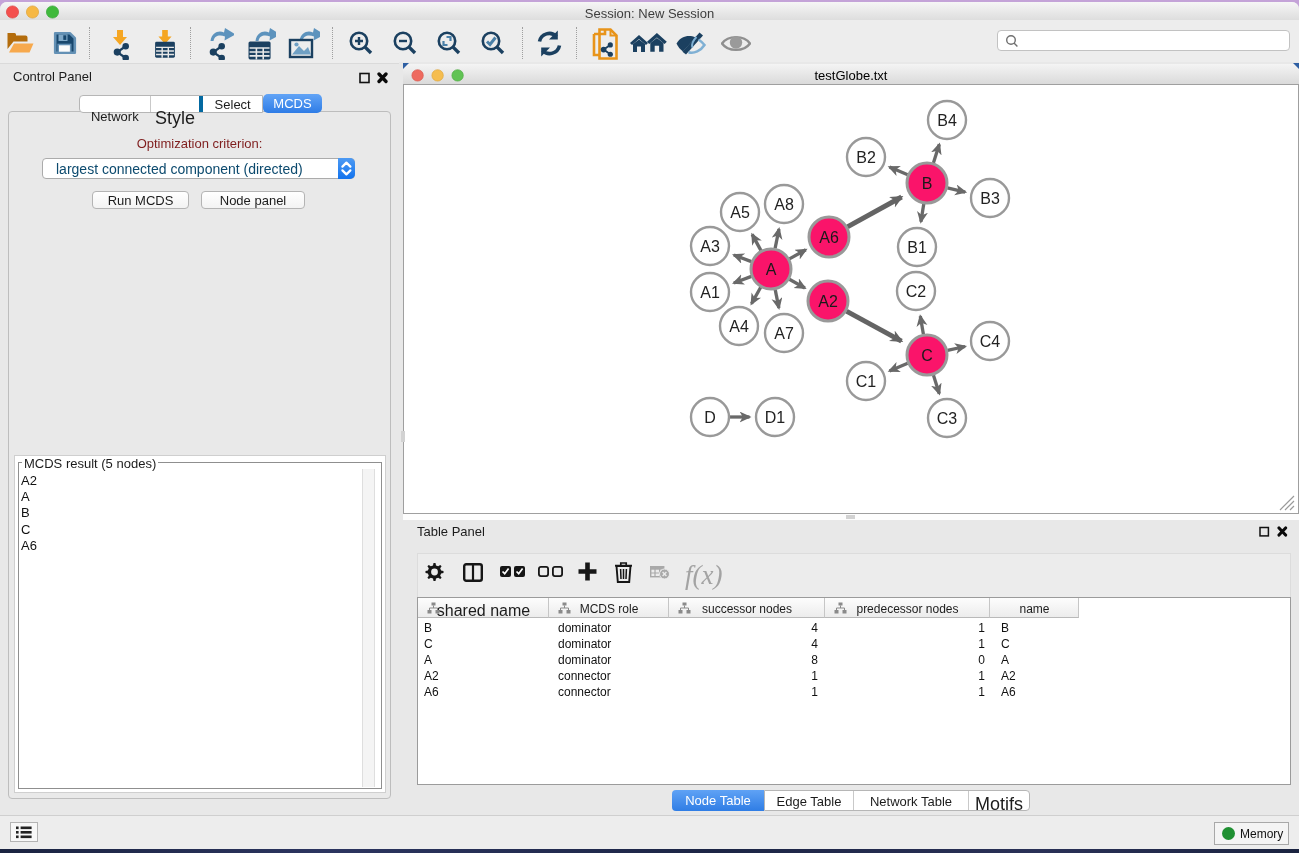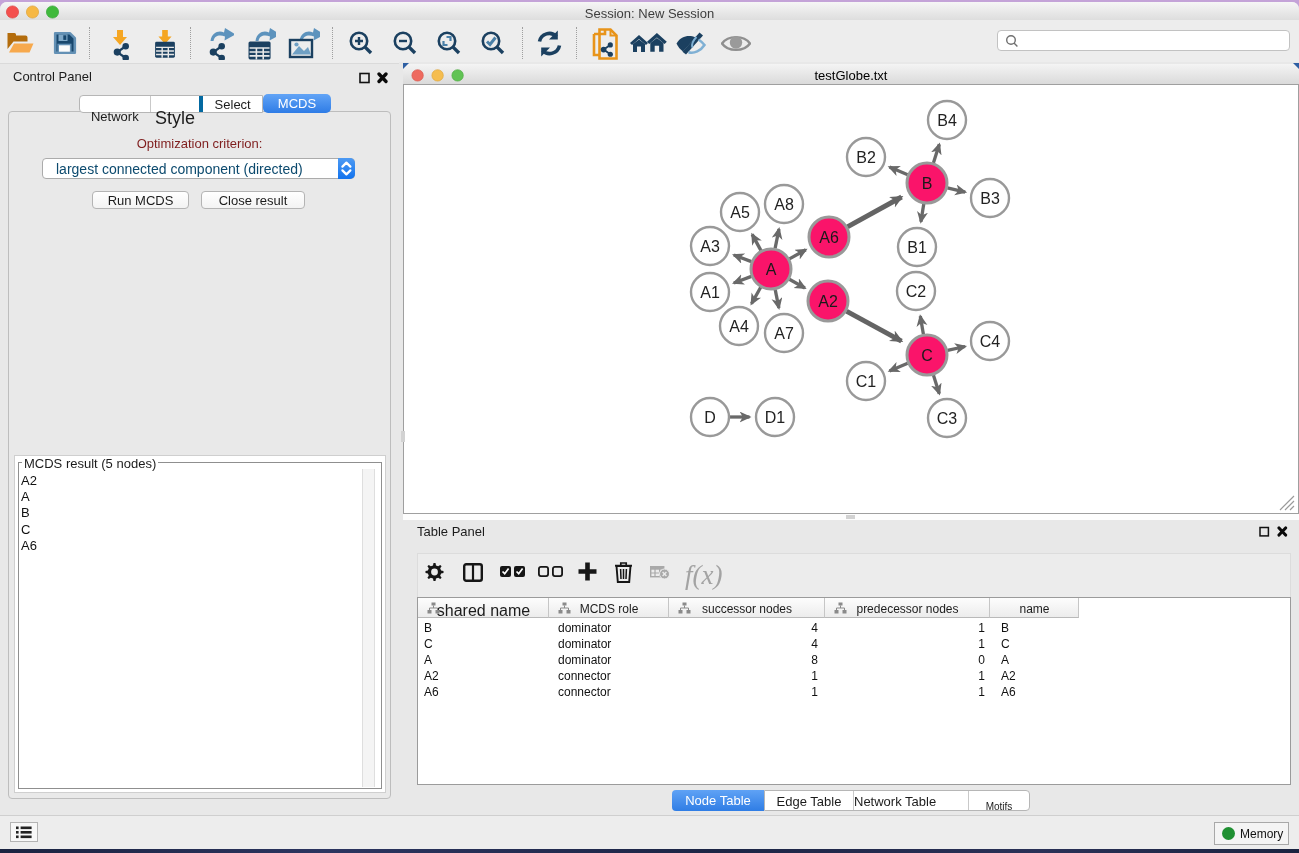--- a/index.html
+++ b/index.html
@@ -146,31 +146,31 @@
   <svg class="abs" style="left:359px;top:72px" width="30" height="12" viewBox="0 0 30 12">
     <rect x="1" y="1.5" width="9" height="9" fill="none" stroke="#111" stroke-width="1.6"></rect>
     <path d="M20 2 L27 9.5 M27 2 L20 9.5" stroke="#0a0a0a" stroke-width="3.3" stroke-linecap="round"></path>
   </svg>
   <div class="abs" style="left:8px;top:111px;width:383px;height:688px;background:#e9e9e9;border:1px solid #bdbdbd;border-radius:4px"></div>
   <div class="abs" style="left:79px;top:95px;width:184px;height:18px;background:#fff;border:1px solid #b6b6b6;border-radius:4px 0 0 4px;display:flex">
     <div style="width:71px;border-right:1px solid #c9c9c9;text-align:center;font-size:13px;color:#1c1c1c;padding-top:13px">Network</div>
     <div style="width:53px;border-right:4px solid #0369a1;text-align:center;font-size:18px;color:#1c1c1c;padding-top:12px">Style</div>
     <div style="width:59px;text-align:center;font-size:13px;color:#1c1c1c;padding-top:1px">Select</div>
   </div>
-  <div class="abs" style="left:263px;top:93.5px;width:68px;height:19.5px;background:linear-gradient(#62a4f6,#2e7ce6);border-radius:5px;text-align:center;font-size:13px;color:#fff;padding-top:2px">MCDS</div>
+  <div class="abs" style="left:263px;top:93.5px;width:59px;height:19.5px;background:linear-gradient(#62a4f6,#2e7ce6);border-radius:5px;text-align:center;font-size:13px;color:#fff;padding-top:2px">MCDS</div>
   <div class="txt" style="left:0px;top:136px;width:399px;text-align:center;font-size:13px;color:#7f1d1d">Optimization criterion:</div>
   <div class="abs" style="left:42px;top:158px;width:313px;height:20.5px;background:#fff;border:1px solid #ababab;border-radius:4px"></div>
   <div class="txt" style="left:56px;top:161px;font-size:14px;color:#0c4a6e">largest connected component (directed)</div>
   <div class="abs" style="left:337.5px;top:158px;width:17.5px;height:20.5px;background:linear-gradient(#4d9af3,#1273ee);border-radius:0 5px 5px 0"></div>
   <svg class="abs" style="left:339px;top:160px" width="15" height="17" viewBox="0 0 15 17">
     <path d="M3.4 6.6 L7.4 2.6 L11.4 6.6" fill="none" stroke="#fff" stroke-width="2.2" stroke-linecap="round" stroke-linejoin="round"></path>
     <path d="M3.4 10.4 L7.4 14.4 L11.4 10.4" fill="none" stroke="#fff" stroke-width="2.2" stroke-linecap="round" stroke-linejoin="round"></path>
   </svg>
   <div class="abs" style="left:92px;top:191px;width:97px;height:18px;background:linear-gradient(#ffffff,#f3f3f3);border:1px solid #b4b4b4;border-radius:4px;text-align:center;font-size:13px;color:#1c1c1c;padding-top:1px">Run MCDS</div>
-  <div class="abs" style="left:201px;top:191px;width:104px;height:18px;background:linear-gradient(#ffffff,#f3f3f3);border:1px solid #b4b4b4;border-radius:4px;text-align:center;font-size:13px;color:#1c1c1c;padding-top:1px">Close result</div>
+  <div class="abs" style="left:201px;top:191px;width:104px;height:18px;background:linear-gradient(#ffffff,#f3f3f3);border:1px solid #b4b4b4;border-radius:4px;text-align:center;font-size:13px;color:#1c1c1c;padding-top:1px">Node panel</div>
 
   <div class="abs" style="left:14px;top:455px;width:372px;height:338px;border:1px solid #cfcfcf;background:#fff"></div>
   <div class="abs" style="left:18px;top:462px;width:364px;height:327px;border:1px solid #8f8f8f"></div>
   <div class="txt" style="left:22px;top:456px;font-size:13px;color:#1c1c1c;background:#fff;padding:0 2px">MCDS result (5 nodes)</div>
   <div class="abs" style="left:362px;top:469px;width:13px;height:318px;background:#f4f4f4;border-left:1px solid #dedede;border-right:1px solid #dedede"></div>
   <div class="txt" style="left:21px;top:473px;font-size:13px;color:#111;line-height:16.2px">A2<br>A<br>B<br>C<br>A6</div>
 
   <div class="abs" style="left:399px;top:62px;width:900px;height:755px;background:#e8e8e8"></div>
   <div class="abs" style="left:403px;top:514px;width:896px;height:5.5px;background:#fdfdfd"></div>
   <div class="abs" style="left:403px;top:64px;width:896px;height:21px;background:linear-gradient(#f4f4f4,#d9d9d9)"></div>
@@ -361,22 +361,22 @@
 <div class="txt" style="left:870px;top:669px;width:115px;text-align:right;font-size:12px;color:#111">1</div>
 <div class="txt" style="left:1001px;top:669px;font-size:12px;color:#111">A2</div>
 <div class="txt" style="left:424px;top:685px;font-size:12px;color:#111">A6</div>
 <div class="txt" style="left:558px;top:685px;font-size:12px;color:#111">connector</div>
 <div class="txt" style="left:700px;top:685px;width:118px;text-align:right;font-size:12px;color:#111">1</div>
 <div class="txt" style="left:870px;top:685px;width:115px;text-align:right;font-size:12px;color:#111">1</div>
 <div class="txt" style="left:1001px;top:685px;font-size:12px;color:#111">A6</div>
   <div class="abs" style="left:672px;top:790px;width:92px;height:21px;background:linear-gradient(#5fa2f5,#2f7de5);border-radius:4px 0 0 4px;text-align:center;font-size:13px;color:#fff;padding-top:3px">Node Table</div>
   <div class="abs" style="left:764px;top:790px;width:266px;height:21px;background:#fff;border:1px solid #b6b6b6;border-radius:0 4px 4px 0;display:flex">
     <div style="width:89px;border-right:1px solid #c9c9c9;text-align:center;font-size:13px;color:#1c1c1c;padding-top:3px">Edge Table</div>
-    <div style="width:115px;border-right:1px solid #c9c9c9;font-size:13px;color:#1c1c1c;padding-top:3px">Network Table</div>
-    <div style="flex:1;text-align:center;font-size:10px;color:#1c1c1c;padding-top:10px">Motifs</div>
+    <div style="width:115px;border-right:1px solid #c9c9c9;text-align:center;font-size:13px;color:#1c1c1c;padding-top:3px">Network Table</div>
+    <div style="flex:1;text-align:center;font-size:18px;color:#1c1c1c;padding-top:3px">Motifs</div>
   </div>
 
   <div class="abs" style="left:0;top:815px;width:1299px;height:34px;background:#ededed;border-top:1px solid #cfcfcf"></div>
   <div class="abs" style="left:10px;top:822px;width:28px;height:20px;background:#f7f7f7;border:1px solid #b3b3b3"></div>
   <svg class="abs" style="left:16px;top:826px" width="16" height="13" viewBox="0 0 16 13">
     <rect x="0" y="0.5" width="2.6" height="2.6" fill="#222"></rect>
     <rect x="4.6" y="0.5" width="11" height="2.6" fill="#222"></rect>
     <rect x="0" y="5" width="2.6" height="2.6" fill="#222"></rect>
     <rect x="4.6" y="5" width="11" height="2.6" fill="#222"></rect>
     <rect x="0" y="9.5" width="2.6" height="2.6" fill="#222"></rect>

